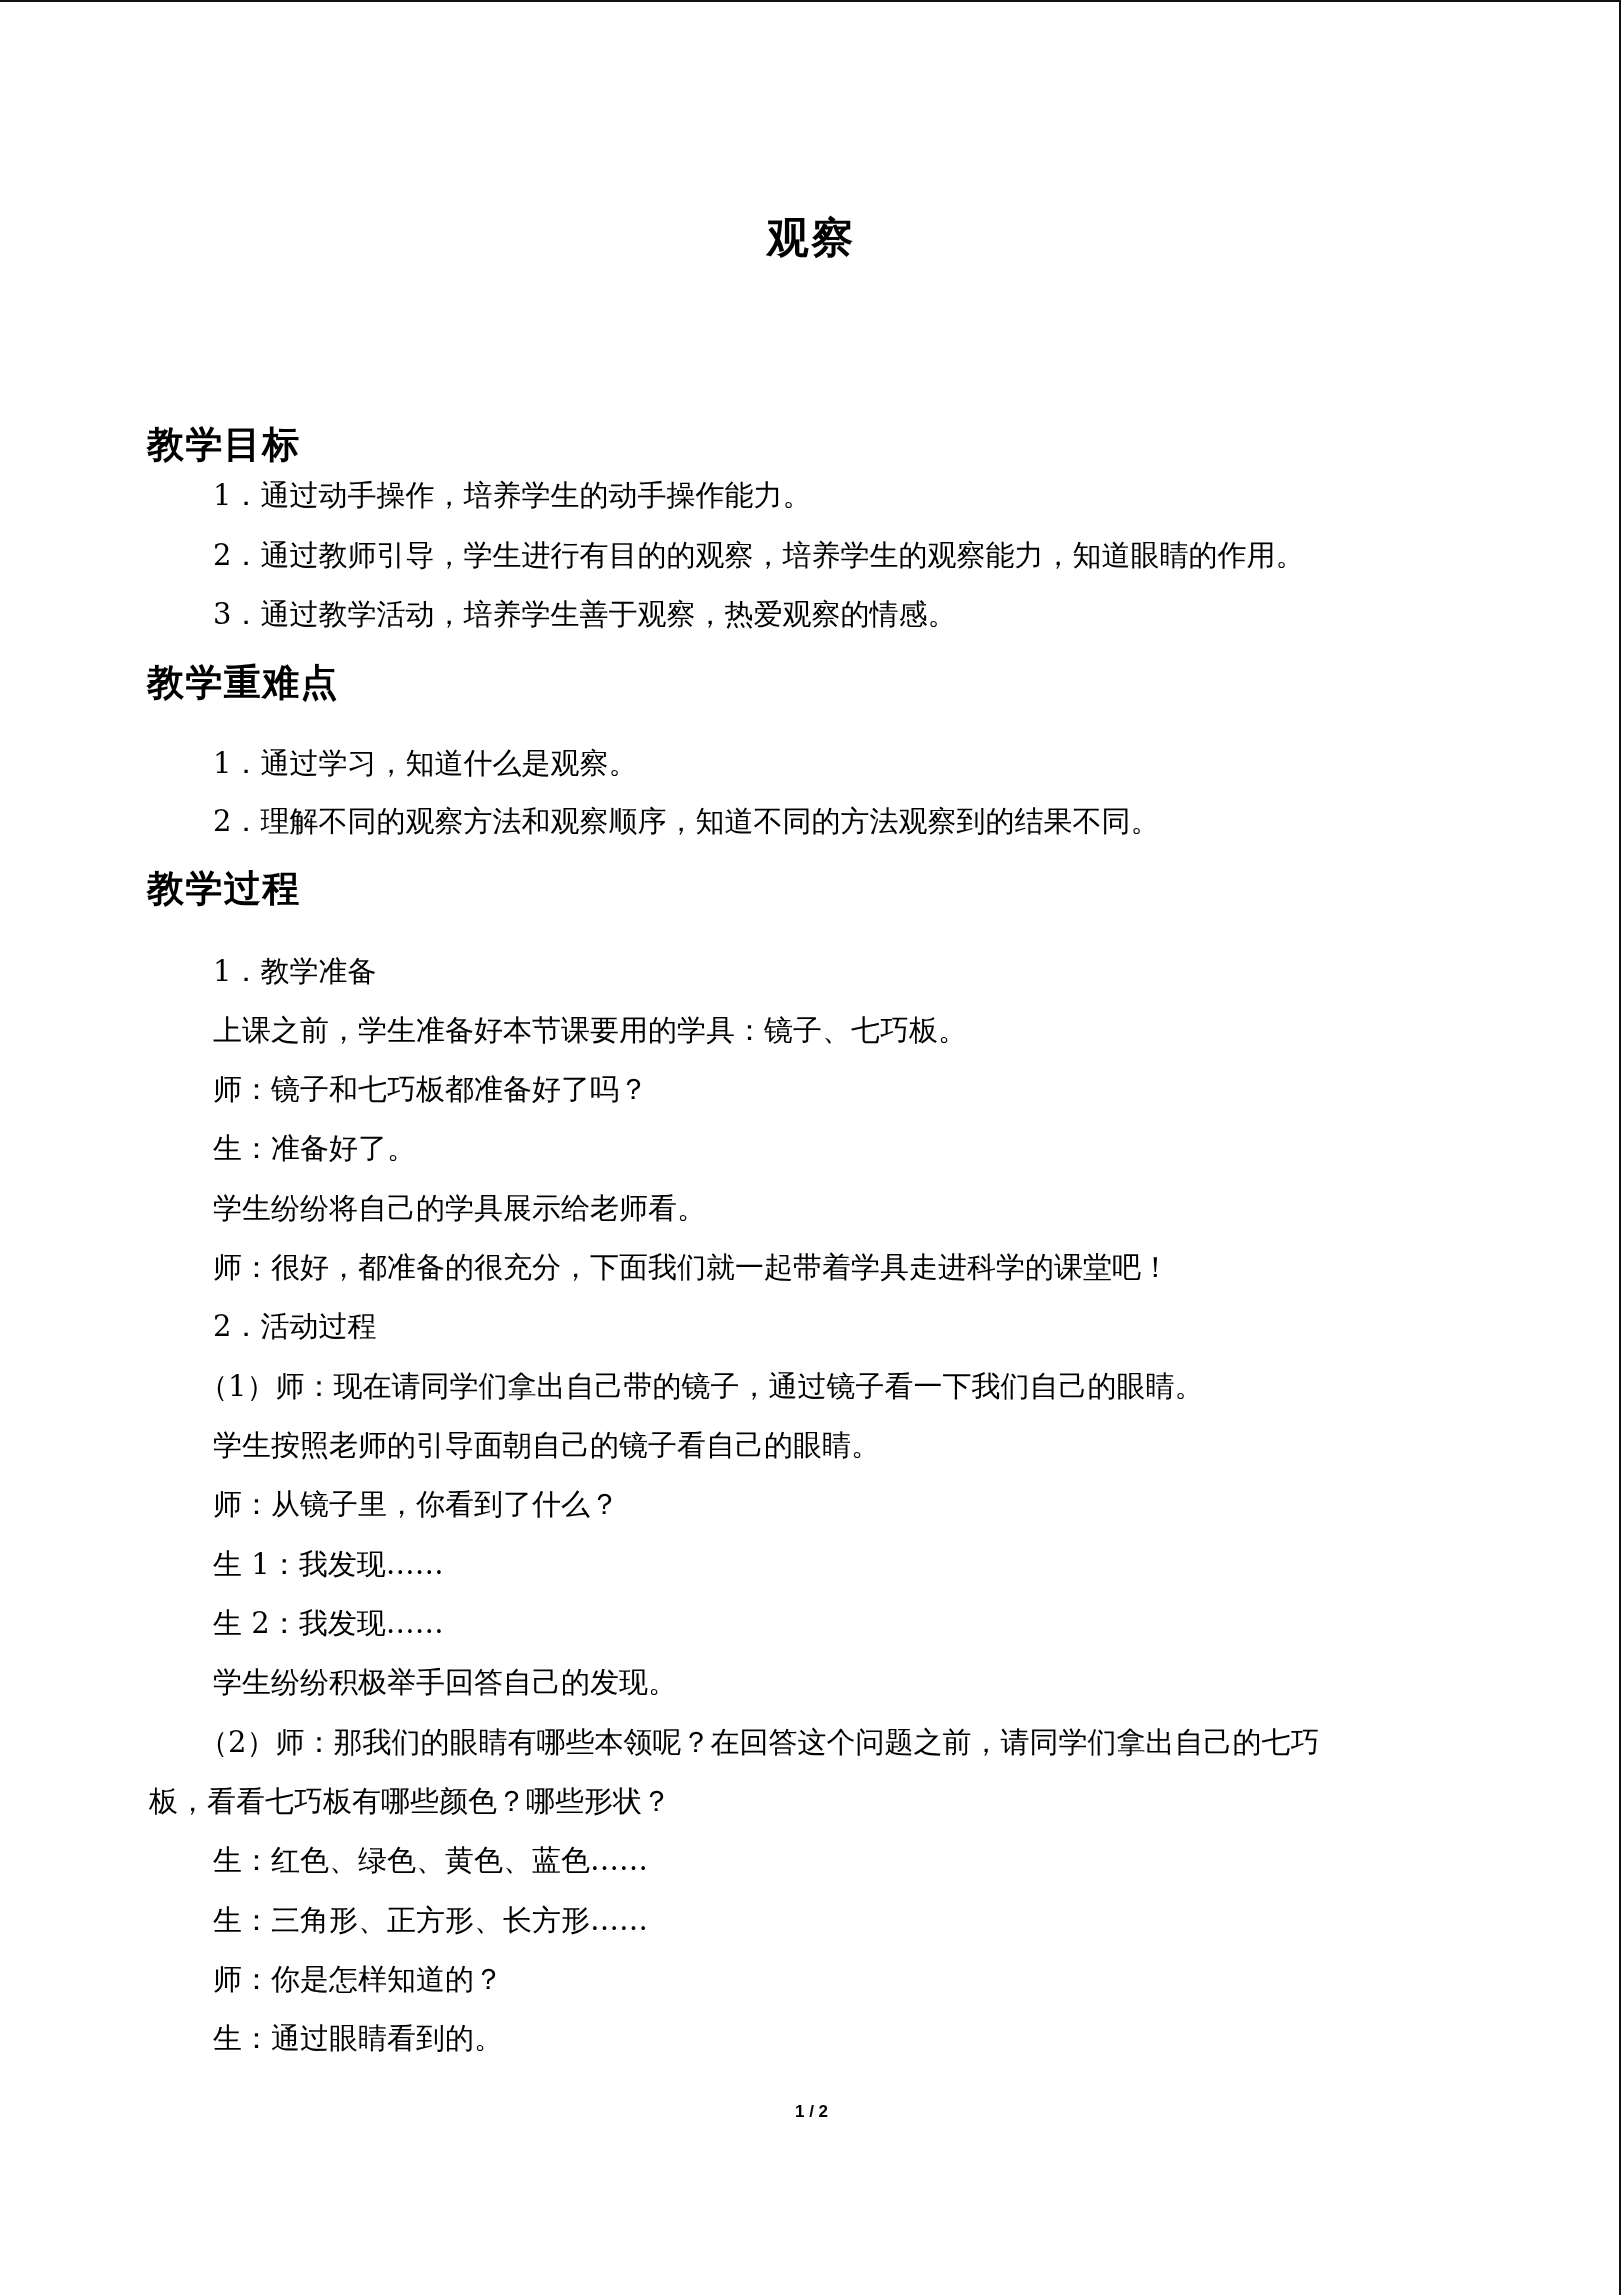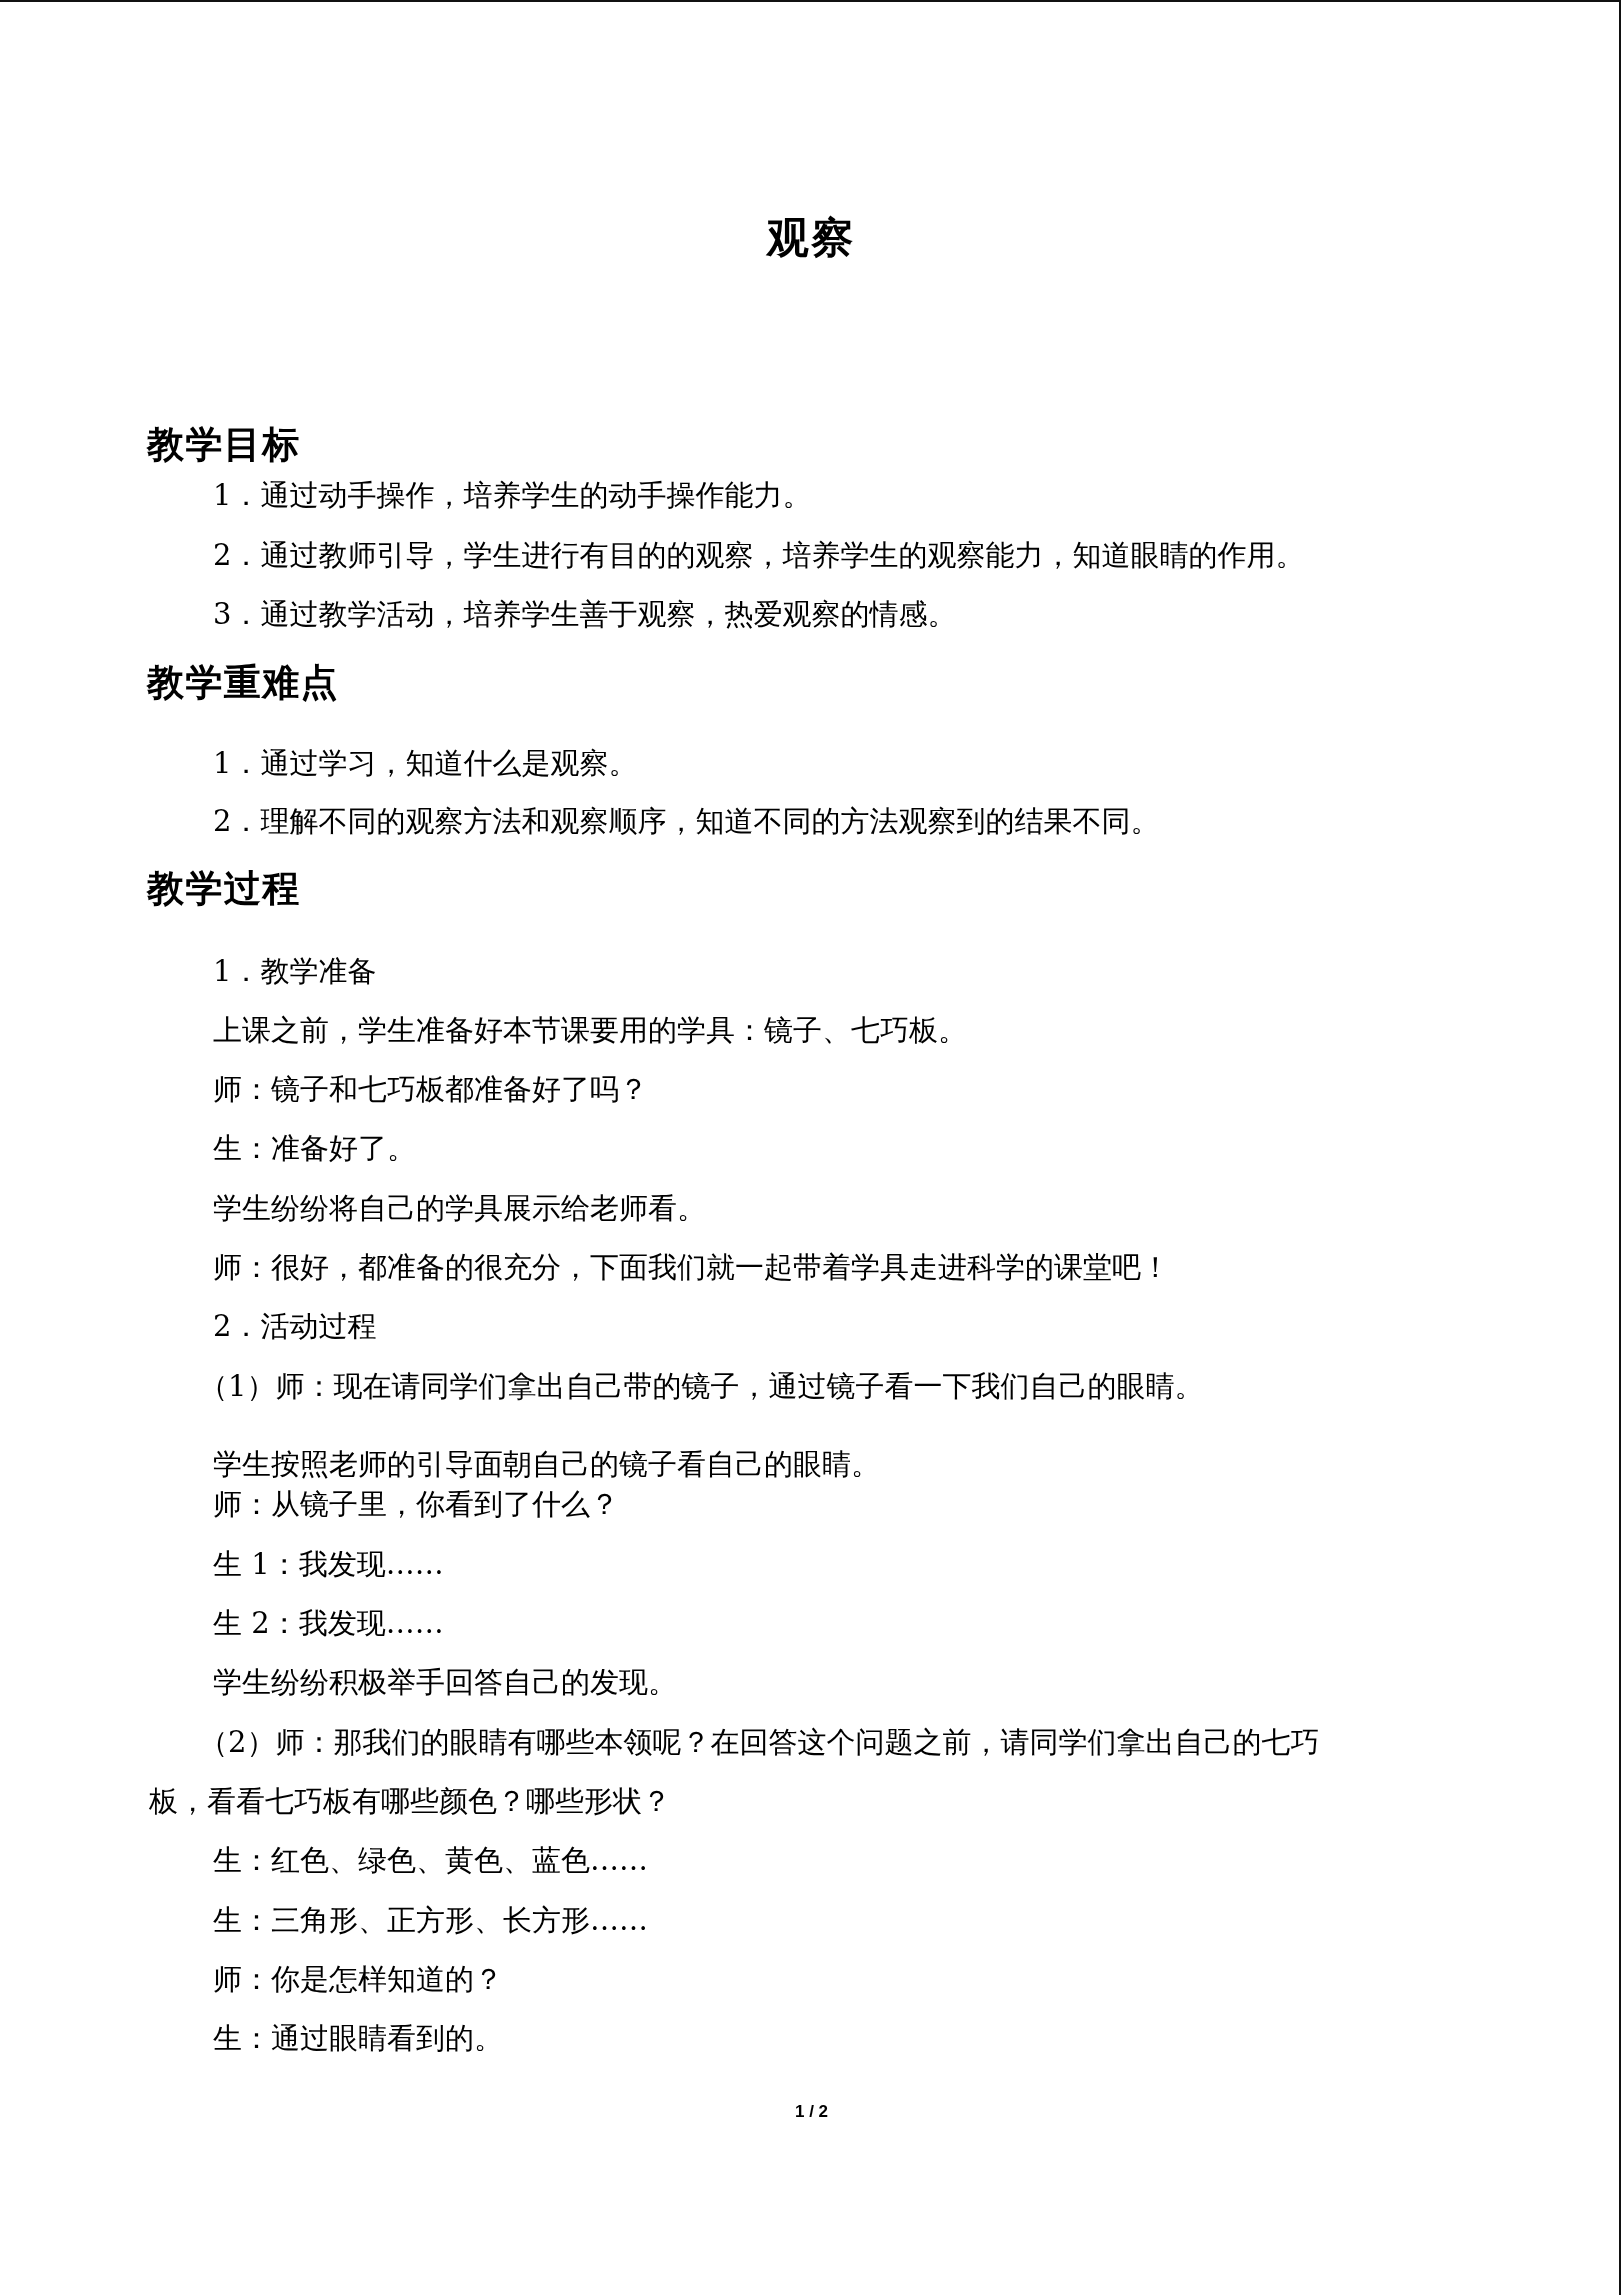--- a/index.html
+++ b/index.html
@@ -73,21 +73,21 @@
 
 <div class="heading" style="top:864px;">教学过程</div>
 <div class="line ind" style="top:957px;">1．教学准备</div>
 <div class="line ind" style="top:1016px;">上课之前，学生准备好本节课要用的学具：镜子、七巧板。</div>
 <div class="line ind" style="top:1075px;">师：镜子和七巧板都准备好了吗？</div>
 <div class="line ind" style="top:1134px;">生：准备好了。</div>
 <div class="line ind" style="top:1194px;">学生纷纷将自己的学具展示给老师看。</div>
 <div class="line ind" style="top:1253px;">师：很好，都准备的很充分，下面我们就一起带着学具走进科学的课堂吧！</div>
 <div class="line ind" style="top:1312px;">2．活动过程</div>
 <div class="line ind" style="top:1372px;left:199px;">（1）师：现在请同学们拿出自己带的镜子，通过镜子看一下我们自己的眼睛。</div>
-<div class="line ind" style="top:1431px;margin-top:19px;">学生按照老师的引导面朝自己的镜子看自己的眼睛。</div>
+<div class="line ind" style="top:1431px;">学生按照老师的引导面朝自己的镜子看自己的眼睛。</div>
 <div class="line ind" style="top:1490px;">师：从镜子里，你看到了什么？</div>
 <div class="line ind" style="top:1550px;">生 1：我发现……</div>
 <div class="line ind" style="top:1609px;">生 2：我发现……</div>
 <div class="line ind" style="top:1668px;">学生纷纷积极举手回答自己的发现。</div>
 <div class="line ind" style="top:1728px;left:199px;">（2）师：那我们的眼睛有哪些本领呢？在回答这个问题之前，请同学们拿出自己的七巧</div>
 <div class="line flush" style="top:1787px;">板，看看七巧板有哪些颜色？哪些形状？</div>
 <div class="line ind" style="top:1846px;">生：红色、绿色、黄色、蓝色……</div>
 <div class="line ind" style="top:1906px;">生：三角形、正方形、长方形……</div>
 <div class="line ind" style="top:1965px;">师：你是怎样知道的？</div>
 <div class="line ind" style="top:2024px;">生：通过眼睛看到的。</div>

